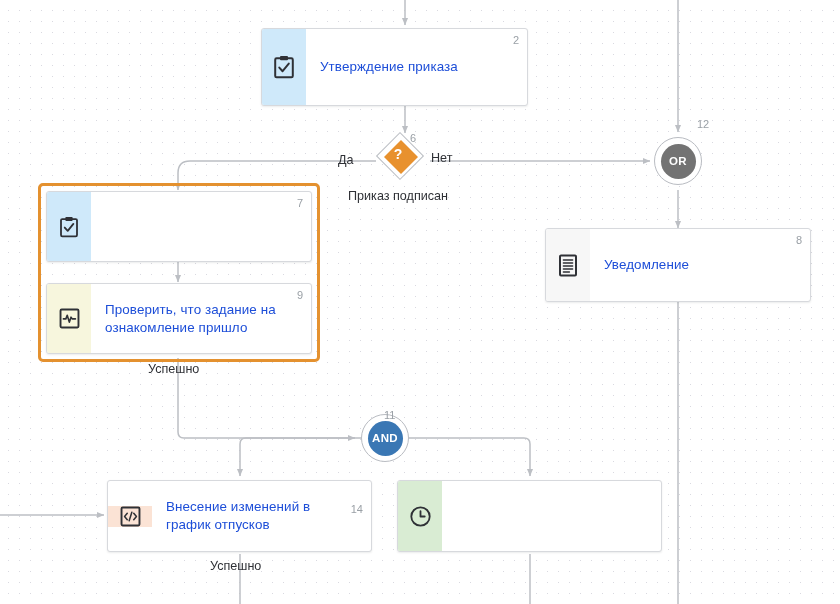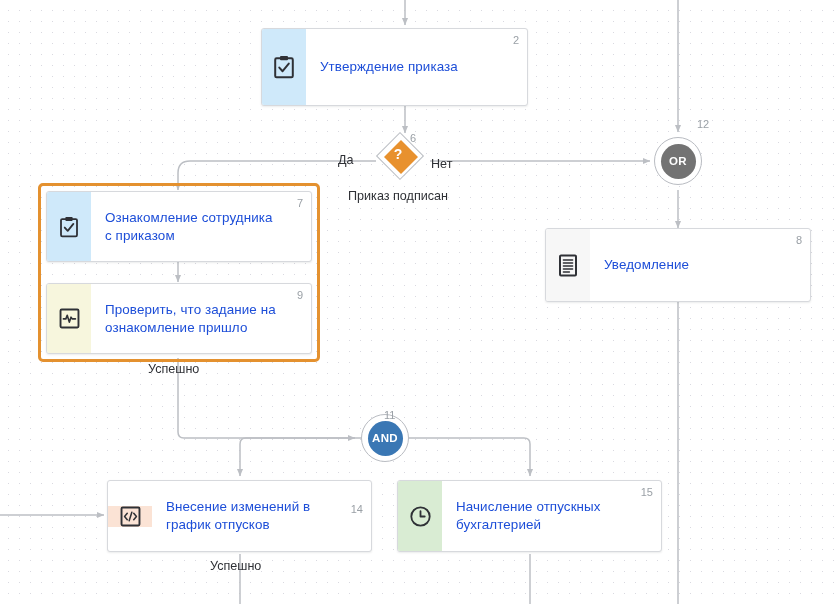--- a/index.html
+++ b/index.html
@@ -200,21 +200,20 @@
       <span>
         <svg class="gicon" width="20" height="22" viewBox="0 0 22 24">
           <rect x="2.2" y="3.3" width="17.6" height="19" rx="1.4" fill="none" stroke="#2f3136" stroke-width="2"></rect>
           <rect x="7" y="0.9" width="8" height="4.4" rx="1" fill="#2f3136"></rect>
           <path d="M6.3 12.6 L9.6 16.2 L15.8 8.6" fill="none" stroke="#2f3136" stroke-width="2" stroke-linecap="round" stroke-linejoin="round"></path>
         </svg>
       </span>
     </div>
     <div class="body">
       <span class="num">7</span>
-      <span class="title">Ознакомление сотрудника с приказом</span>
     </div>
   </div>
 
   <div class="node" style="left:46px;top:283px;width:266px;height:71px;">
     <div class="iconpane tint-yellow">
       <span>
         <svg class="gicon" width="21" height="21" viewBox="0 0 22 22">
           <rect x="1.6" y="1.6" width="18.8" height="18.8" rx="1.2" fill="none" stroke="#2f3136" stroke-width="2"></rect>
           <path d="M4.6 11.4 L7.2 11.4 L8.6 7.6 L10.8 14.8 L12.6 9.6 L13.8 11.4 L17.2 11.4" fill="none" stroke="#2f3136" stroke-width="1.7" stroke-linecap="round" stroke-linejoin="round"></path>
         </svg>
@@ -257,35 +256,31 @@
   </div>
 
   <div class="node" style="left:397px;top:480px;width:265px;height:72px;">
     <div class="iconpane tint-green">
       <span>
         <svg class="gicon" width="23" height="23" viewBox="0 0 24 24">
           <circle cx="12" cy="12" r="9.6" fill="none" stroke="#2f3136" stroke-width="1.9"></circle>
           <path d="M12 6.4 V12 H16.4" fill="none" stroke="#2f3136" stroke-width="1.9" stroke-linecap="round" stroke-linejoin="round"></path>
         </svg>
       </span>
-    </div>
-    <div class="body">
-      <span class="num">15</span>
-      <span class="title">Начисление отпускных бухгалтерией</span>
     </div>
   </div>
 
   <div class="diamond" style="left:381px;top:137px;">
     <div class="outer"></div>
     <div class="inner"></div>
     <div class="qm">?</div>
   </div>
   <span class="nodenum-free" style="left:410px;top:132px;">6</span>
   <span class="elabel" style="left:338px;top:153px;">Да</span>
-  <span class="elabel" style="left:431px;top:157px;">Нет</span>
+  <span class="elabel" style="left:431px;top:151px;">Нет</span>
   <span class="elabel" style="left:348px;top:189px;">Приказ подписан</span>
 
   <div class="gateway" style="left:654px;top:137px;">
     <div class="inner inner-or">OR</div>
   </div>
   <span class="nodenum-free" style="left:697px;top:118px;">12</span>
 
   <div class="gateway" style="left:361px;top:414px;justify-content:center;">
     <div class="inner inner-and">AND</div>
   </div>

